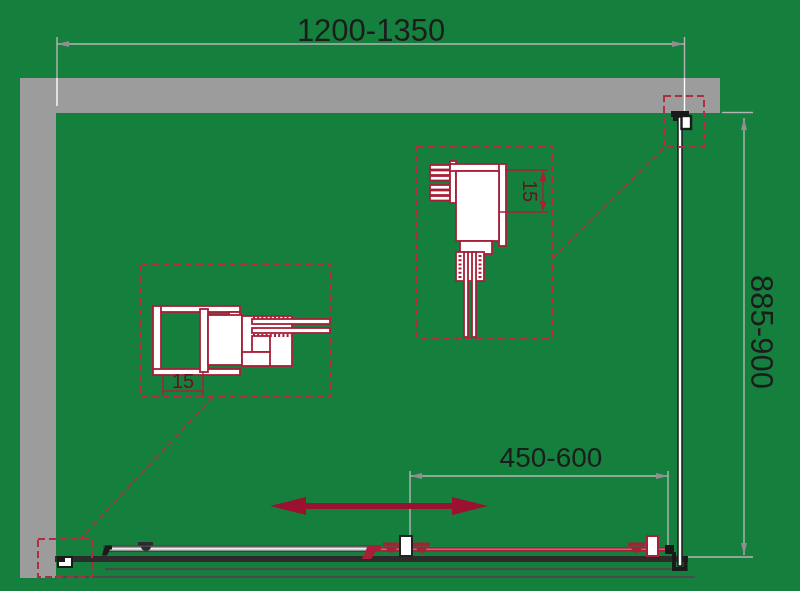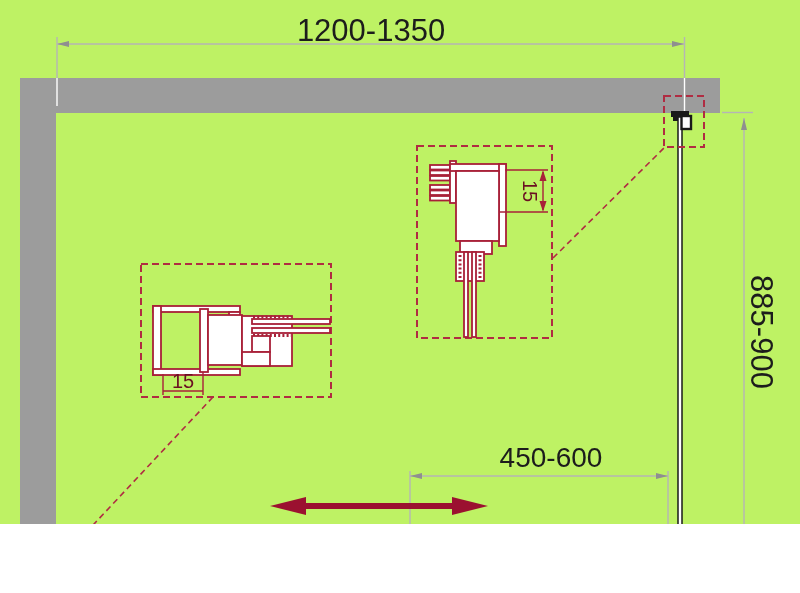--- a/index.html
+++ b/index.html
@@ -1,16 +1,16 @@
 <!DOCTYPE html>
 <html><head>
 <meta charset="utf-8">
 <style>
   html,body{margin:0;padding:0;background:#ffffff;}
-  .canvas{position:relative;width:800px;height:524px;background:#bef264;overflow:hidden;
+  .canvas{position:relative;width:800px;height:591px;background:#15803d;overflow:hidden;
           font-family:"Liberation Sans",sans-serif;}
   svg{position:absolute;left:0;top:0;}
   
   .dim      {stroke:#b5b5b5;stroke-width:1.4;fill:none;}
   .dimw     {stroke:#ffffff;stroke-width:1.4;fill:none;}
   .dimarrow {fill:#8f8f8f;stroke:none;}
   .red      {stroke:#A82038;stroke-width:1.8;fill:#ffffff;}
   .redthin  {stroke:#A82038;stroke-width:1.4;fill:none;}
   .redfill  {fill:#A82038;stroke:none;}
   .reddash  {stroke:#B02C42;stroke-width:2;fill:none;stroke-dasharray:7 4;}

